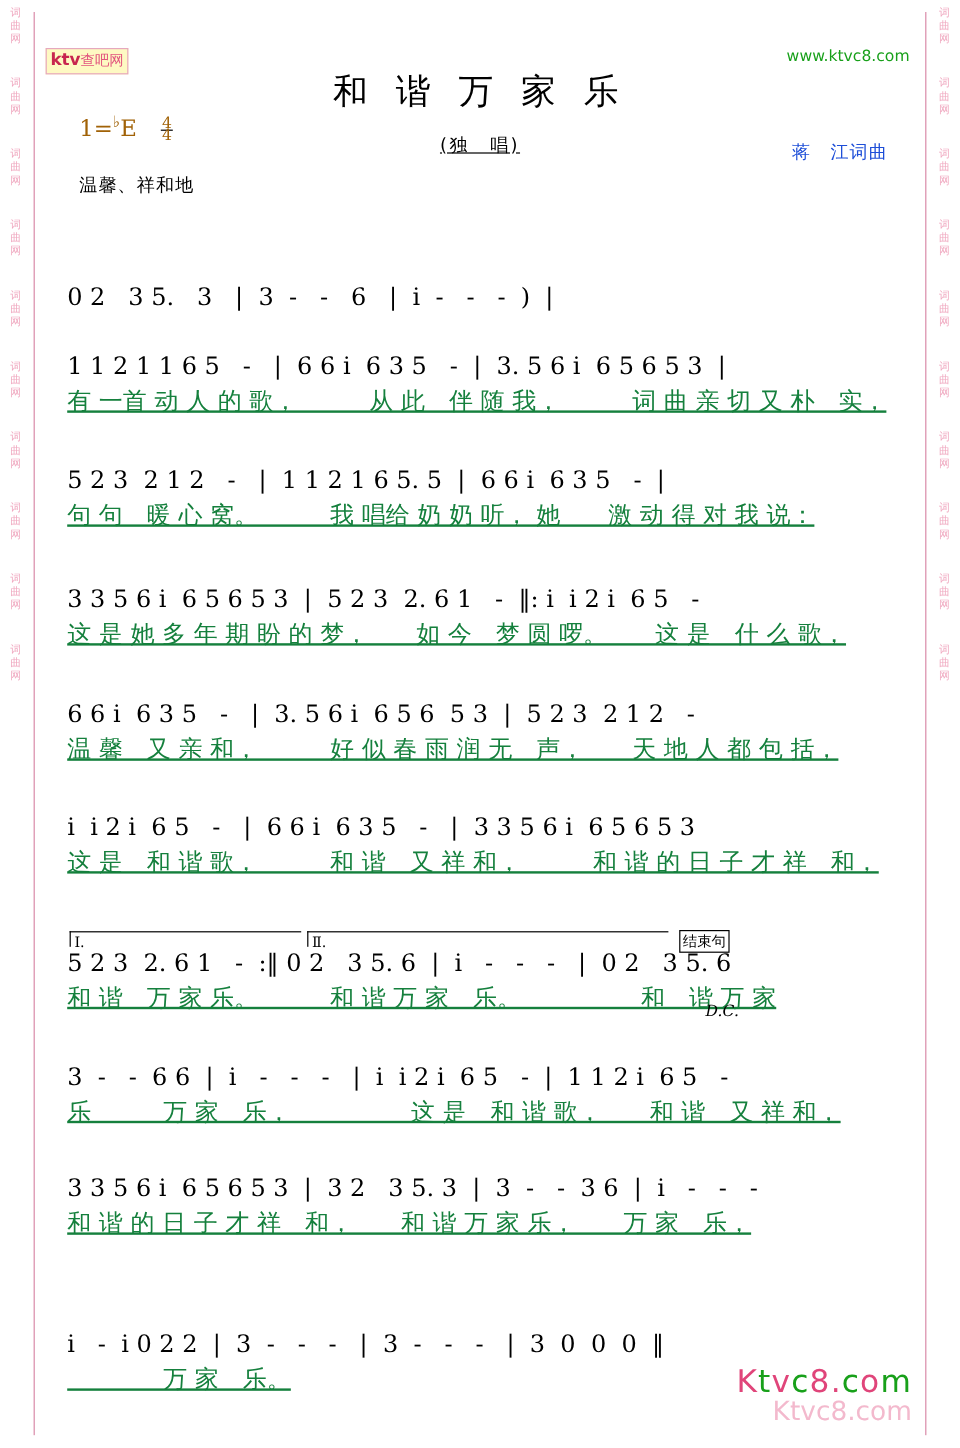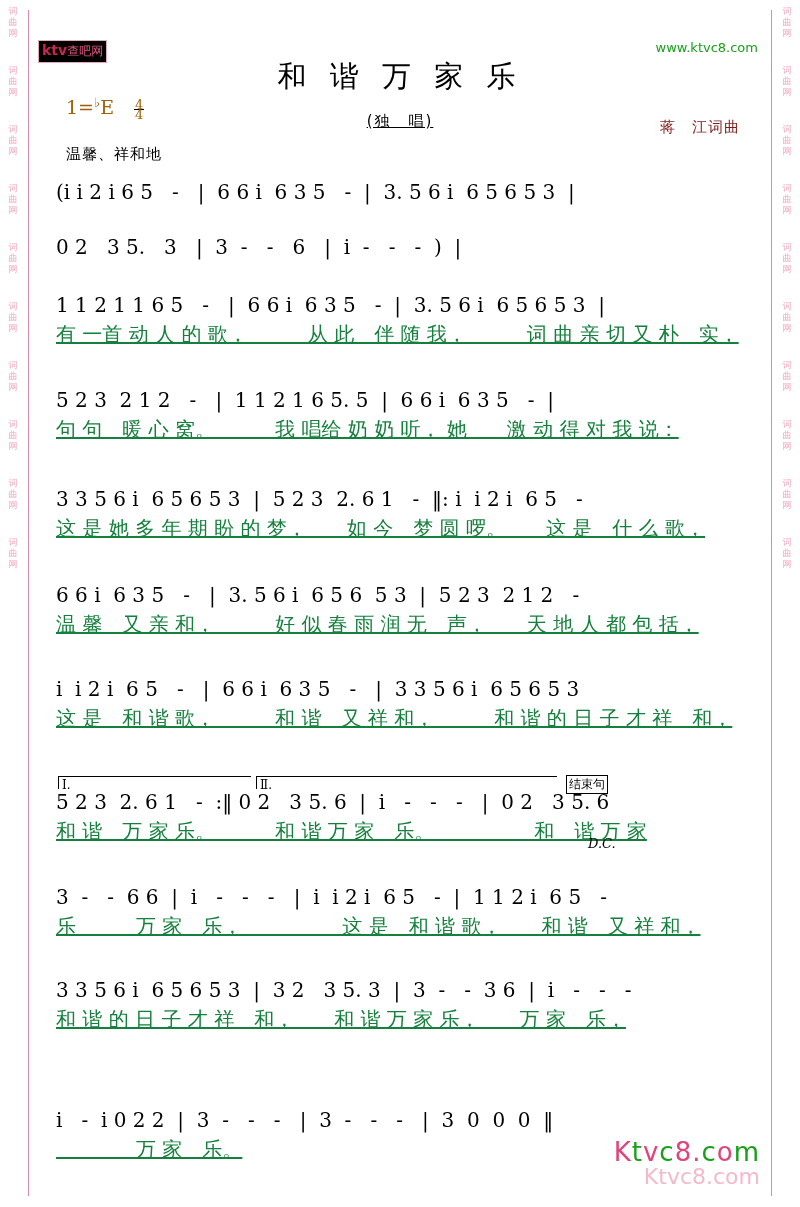--- a/index.html
+++ b/index.html
@@ -30,39 +30,39 @@
   .side-wm .unit span{display:block;}
   .frame{
     position:absolute;left:28px;top:10px;width:744px;height:1186px;
     border-left:1px solid #d98ba8;border-right:1px solid #d98ba8;
     box-sizing:border-box;
   }
   .logo{
     position:absolute;left:38px;top:40px;
     font-size:14px;color:#e2557f;
     border:1px solid #e6a8bd;padding:1px 3px 2px 3px;
-    background:#000000;
+    background:#fef9c3;
   }
   .logo b{color:#c8254f;font-weight:bold;}
   .logo .cn{font-size:12px;color:#e2557f;}
   .url{
     position:absolute;right:42px;top:40px;
     font-size:13px;color:#18a01a;font-family:"DejaVu Sans",sans-serif;
   }
   .title{
     position:absolute;top:57px;left:0;width:100%;
     text-align:center;font-size:29px;letter-spacing:7px;
     color:#000;font-family:"DejaVu Sans",sans-serif;
   }
   .subtitle{
     position:absolute;top:112px;left:0;width:100%;
     text-align:center;font-size:15px;letter-spacing:2px;color:#000;text-decoration:underline;
   }
   .composer{
-    position:absolute;right:60px;top:118px;font-size:15px;color:#7f1d1d;
+    position:absolute;right:60px;top:118px;font-size:15px;color:#1d4ed8;
     letter-spacing:1px;
   }
   .keysig{
     position:absolute;left:66px;top:95px;font-size:19px;color:#a16207;
     font-family:"DejaVu Serif",serif;
   }
   .keysig .flat{font-size:13px;vertical-align:super;}
   .meter{
     display:inline-block;margin-left:14px;font-size:13px;line-height:9px;
     text-align:center;vertical-align:middle;font-family:"DejaVu Serif",serif;
@@ -239,24 +239,20 @@
   <div class="keysig">
     <span>1=</span><span class="flat">♭</span><span>E</span>
     <span class="meter">
       <i class="top">4</i>
       <i>4</i>
     </span>
   </div>
 
   <div class="mood">温馨、祥和地</div>
 
-  <div class="sys" style="top:180px;">
-    <div class="notes">(i i 2 i 6 5   -   |  6 6 i  6 3 5   -  |  3. 5 6 i  6 5 6 5 3  |</div>
-    <div class="lyrics"></div>
-  </div>
 
   <div class="sys" style="top:235px;">
     <div class="notes">0 2   3 5.   3   |  3  -   -   6   |  i  -   -   -  )  |</div>
     <div class="lyrics"></div>
   </div>
 
   <div class="sys" style="top:293px;">
     <div class="notes">1 1 2 1 1 6 5   -   |  6 6 i  6 3 5   -  |  3. 5 6 i  6 5 6 5 3  |</div>
     <div class="lyrics">有 一首 动 人 的 歌，　　　从 此　伴 随 我，　　　词 曲 亲 切 又 朴　实，</div>
   </div>

